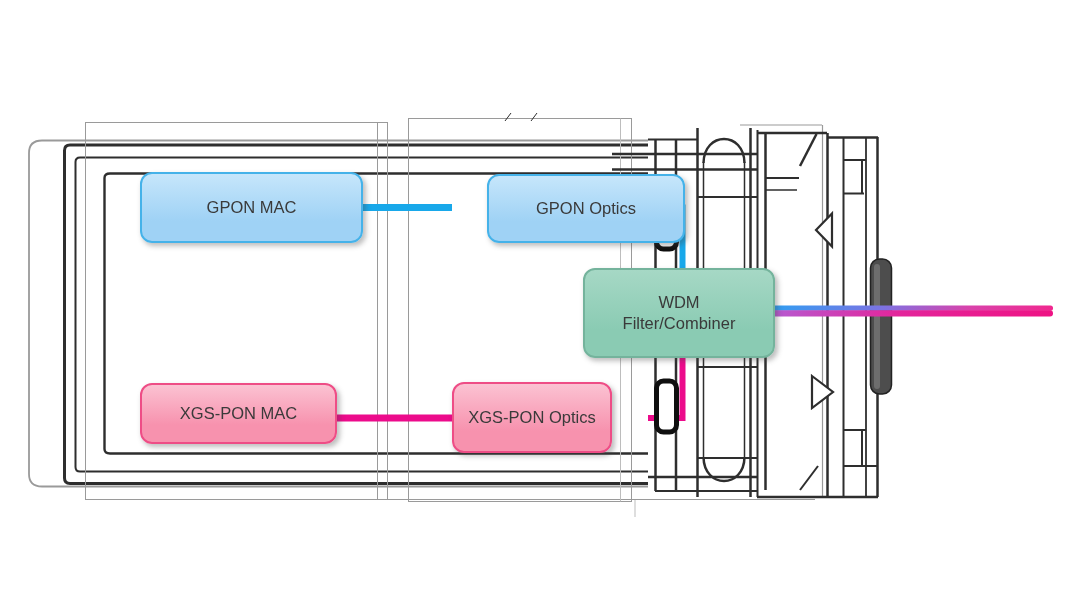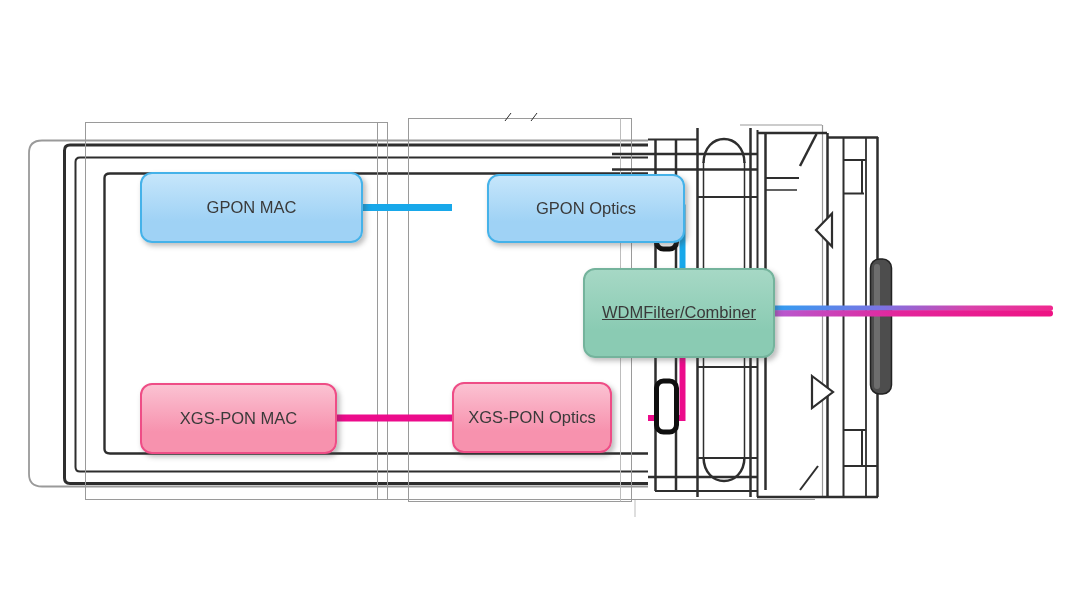--- a/index.html
+++ b/index.html
@@ -14,21 +14,21 @@
     font-family:"Liberation Sans", sans-serif;
   }
   .stage svg{position:absolute;left:0;top:0;}
   .box{
     position:absolute; display:flex; align-items:center; justify-content:center;
     border-radius:12px; color:var(--text); font-size:16.5px; text-align:center;
     box-shadow:2.5px 3px 5px rgba(70,70,70,.35); box-sizing:border-box; line-height:1.3;
   }
   .box.blue{ background:linear-gradient(180deg,var(--gpon-fill-top) 0%,var(--gpon-fill) 70%); border:2px solid var(--gpon-border); }
   .box.pink{ background:linear-gradient(180deg,var(--xgspon-fill-top) 0%,var(--xgspon-fill) 70%); border:2px solid var(--xgspon-border); }
-  .box.teal{ background:linear-gradient(180deg,var(--wdm-fill-top) 0%,var(--wdm-fill) 70%); border:2px solid var(--wdm-border); flex-direction:row;text-decoration:underline; }
+  .box.teal{ background:linear-gradient(180deg,var(--wdm-fill-top) 0%,var(--wdm-fill) 70%); border:2px solid var(--wdm-border); flex-direction:column; }
   .ln-d{stroke:var(--outline-dark); fill:none; stroke-linecap:butt;}
   .ln-l{stroke:var(--outline-light); fill:none;}
   .ln-f{stroke:#bdbdbd; fill:none;}
   .tri{fill:#ffffff; stroke:var(--outline-dark); stroke-width:2.2; stroke-linejoin:miter;}
   .link-blue{stroke:var(--gpon-line); fill:none;}
   .link-pink{stroke:var(--xgspon-line); fill:none;}
   .comp{fill:#ffffff; stroke:#0f0f0f; stroke-width:5;}
   .tab{fill:#4d4d4d; stroke:#222; stroke-width:1.5;}
   .tab-hl{fill:#6d6d6d; stroke:none;}
 </style>
@@ -142,21 +142,21 @@
   </svg>
 
   <div class="box blue" style="left:140px; top:172px; width:223px; height:71px;">
     <span>GPON MAC</span>
   </div>
 
   <div class="box blue" style="left:450px; top:174px; width:198px; height:69px;margin-left:37px;">
     <span>GPON Optics</span>
   </div>
 
-  <div class="box pink" style="left:140px; top:383px; width:197px; height:71px;">
+  <div class="box pink" style="left:140px; top:383px; width:197px; height:61px;">
     <span>XGS-PON MAC</span>
   </div>
 
   <div class="box pink" style="left:452px; top:382px; width:160px; height:71px;">
     <span>XGS-PON Optics</span>
   </div>
 
   <div class="box teal" style="left:583px; top:268px; width:192px; height:90px;">
     <span>WDM</span>
     <span>Filter/Combiner</span>

